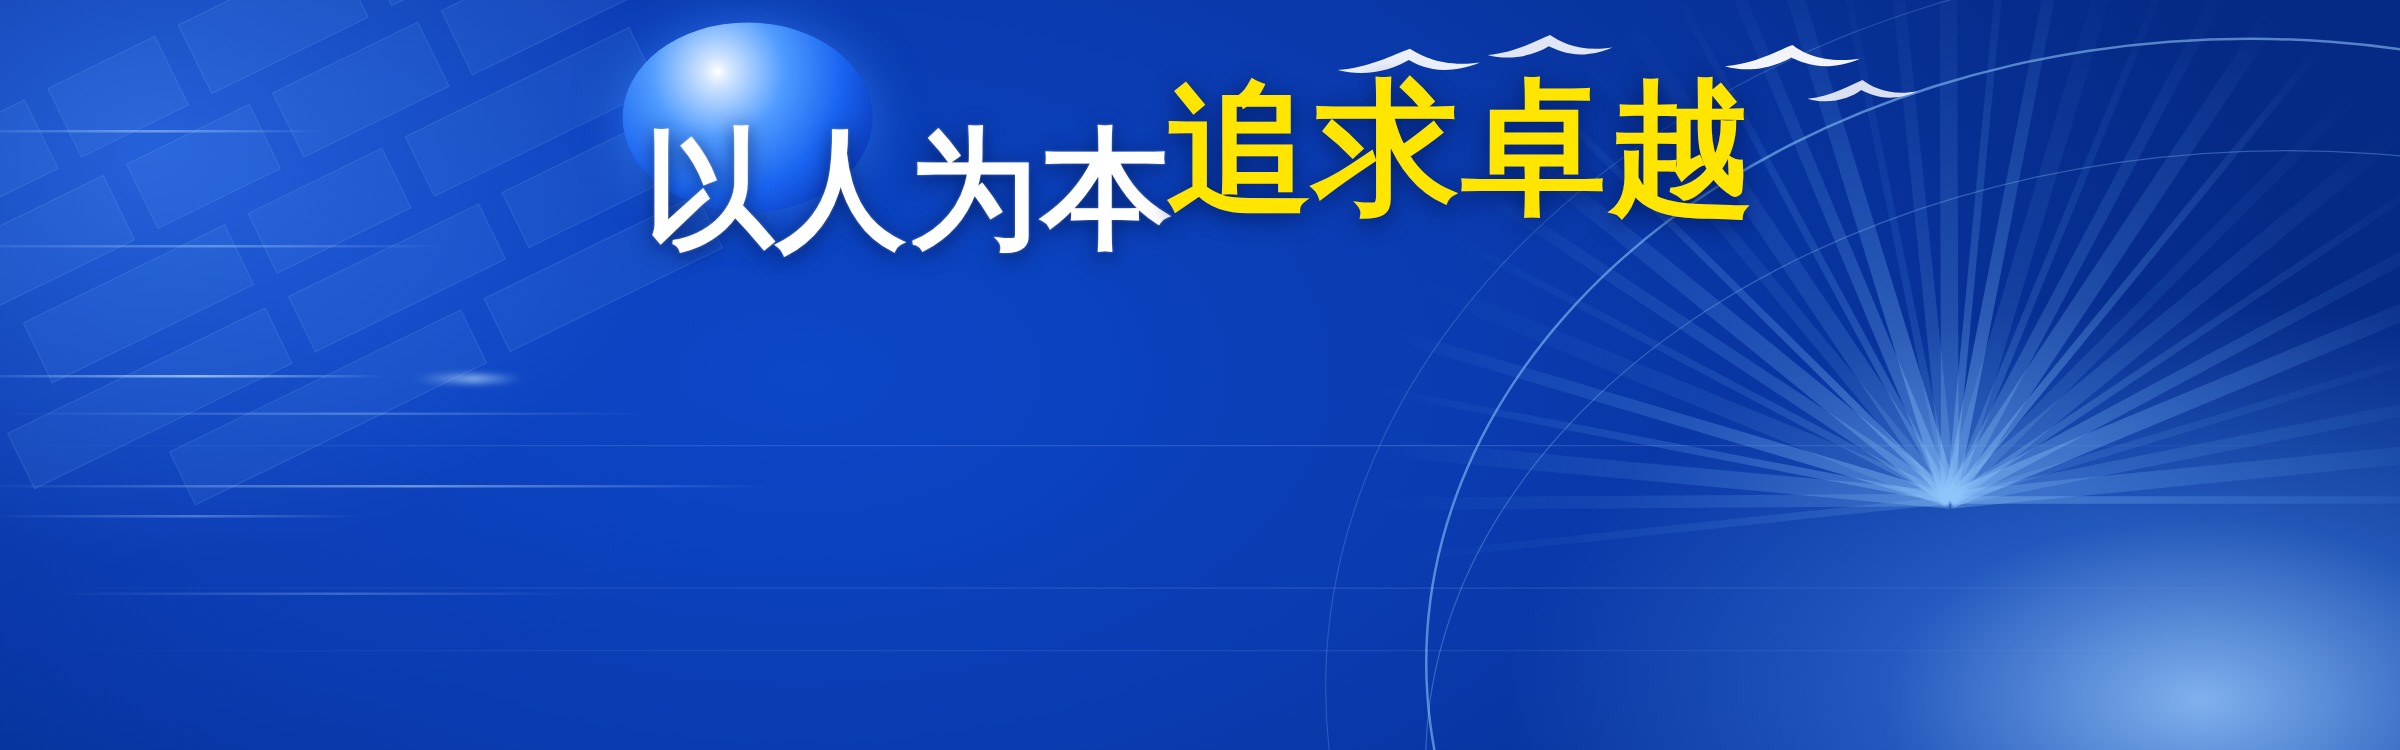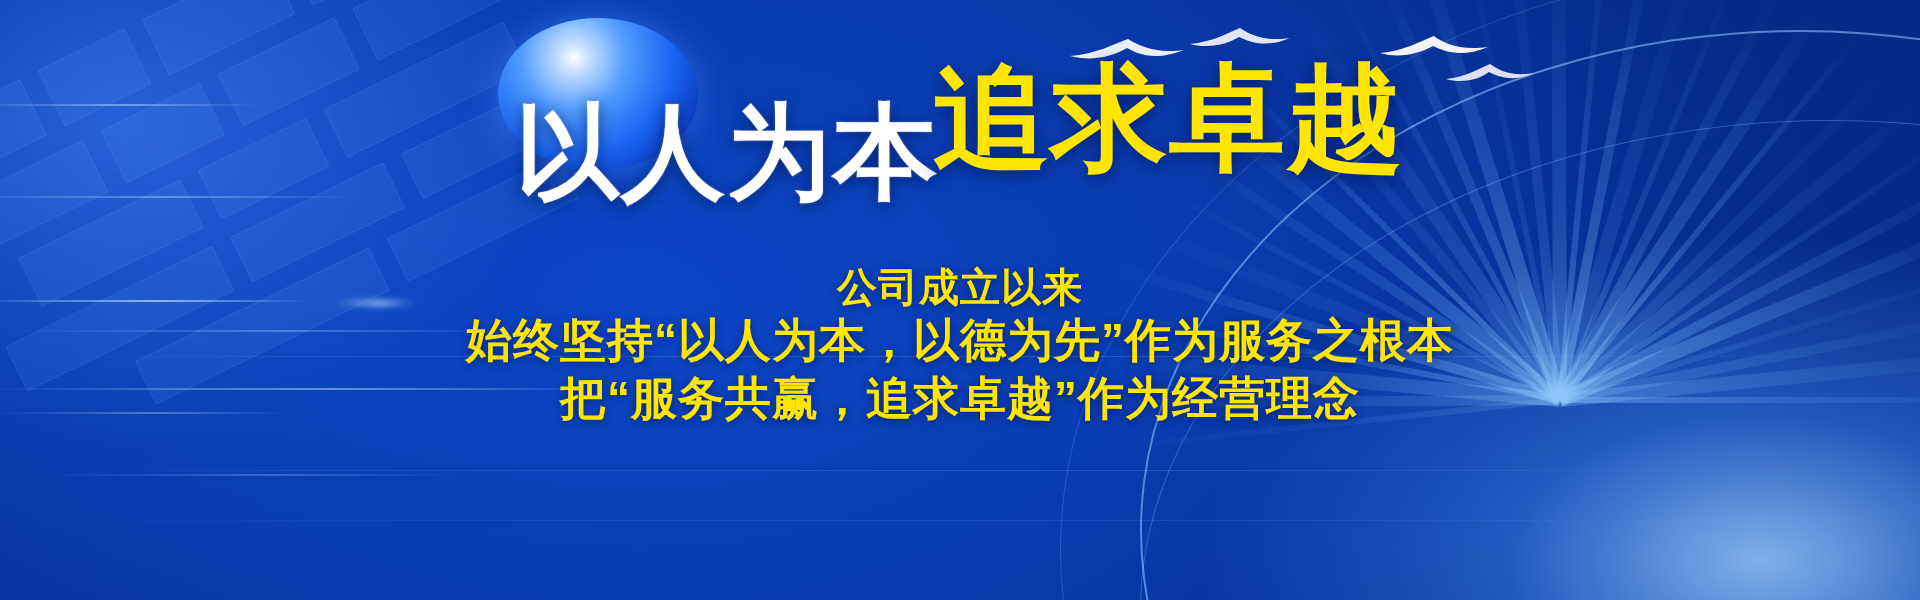--- a/index.html
+++ b/index.html
@@ -254,19 +254,14 @@
         <path d="M2 17 C22 15 36 6 46 2 C54 8 68 15 90 11 C68 21 53 14 45 10 C36 17 19 22 2 17 Z" fill="#ffffff" opacity="0.85"></path>
       </svg>
     </div>
   </div>
 
   <div class="title-row">
     <span class="title-main">以人为本</span>
     <span class="title-accent">追求卓越</span>
   </div>
 
-  <div class="subtitle">
-    <div class="sub-line l1">公司成立以来</div>
-    <div class="sub-line l2">始终坚持“以人为本，以德为先”作为服务之根本</div>
-    <div class="sub-line l3">把“服务共赢，追求卓越”作为经营理念</div>
-  </div>
 
 </div>
 
 </body></html>

